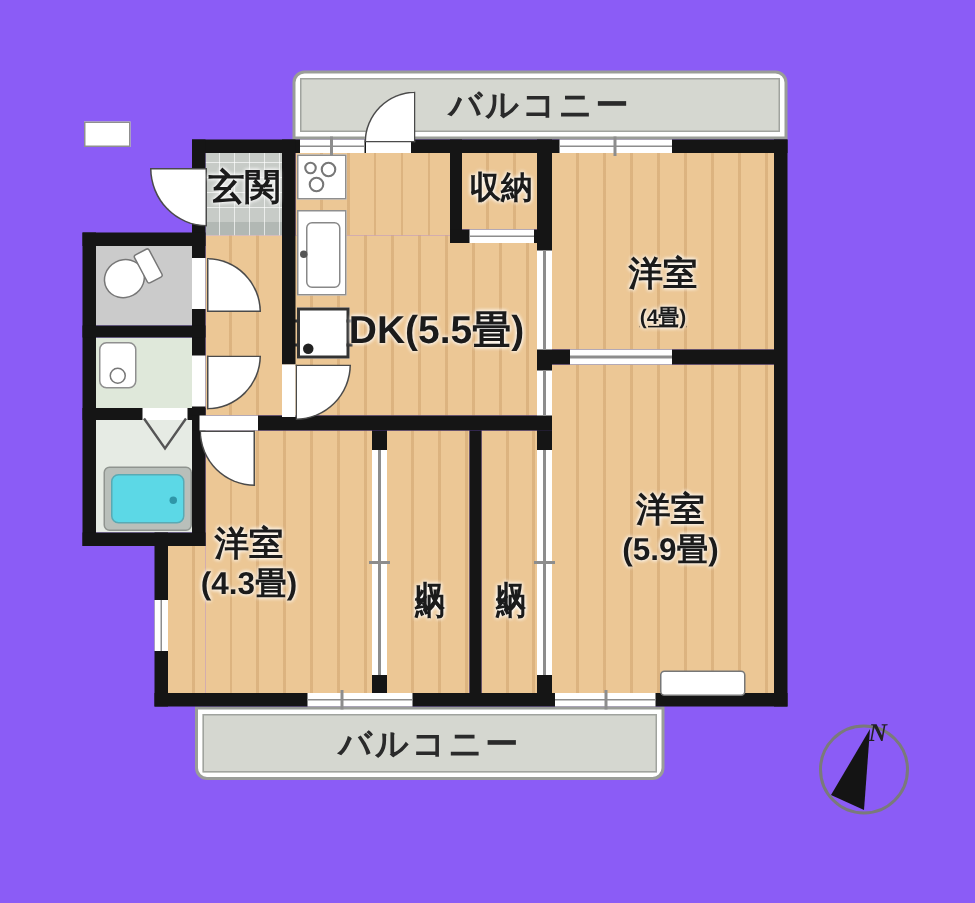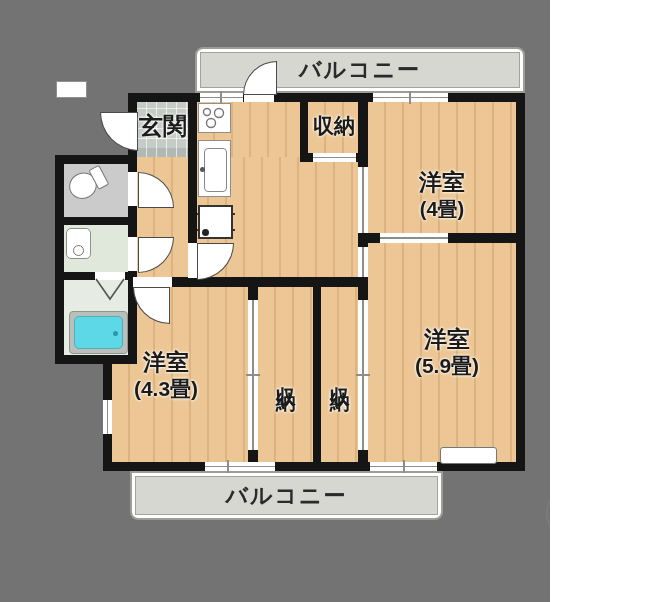--- a/index.html
+++ b/index.html
@@ -1,16 +1,16 @@
 <!DOCTYPE html>
 <html><head>
 <meta charset="utf-8">
 <style>
   html,body{margin:0;padding:0;background:#ffffff;}
-  #plan{position:relative;width:550px;height:602px;background:#737373;overflow:hidden;
+  #plan{position:relative;width:650px;height:602px;background:#8b5cf6;overflow:hidden;
         font-family:"Liberation Sans","DejaVu Sans",sans-serif;}
   .abs{position:absolute;}
   .wall{position:absolute;background:#151515;z-index:5;}
   .wood{position:absolute;background-color:#ecc795;z-index:1;
         background-image:repeating-linear-gradient(90deg,rgba(164,109,52,0) 0 16px,rgba(164,109,52,.22) 16px 18px);}
   .tile{position:absolute;background-color:#c7cbc7;z-index:1;
         background-image:repeating-linear-gradient(0deg,transparent 0 9px,rgba(255,255,255,.65) 9px 10px),
                          repeating-linear-gradient(90deg,transparent 0 9px,rgba(255,255,255,.65) 9px 10px);}
   .gap{position:absolute;background:#ffffff;z-index:6;}
   .wline-h{position:absolute;left:0;right:0;top:50%;height:1.5px;margin-top:-1px;background:#8d8d8d;}
@@ -183,24 +183,25 @@
   <div class="fix" style="left:66px;top:228px;width:25px;height:31px;border-radius:5px;">
     <div class="abs" style="left:6px;top:16px;width:9px;height:9px;border:1.5px solid #777;border-radius:50%;"></div>
   </div>
 
   <div class="abs" style="left:69px;top:311px;width:59px;height:43px;background:#b9bfba;border:1.5px solid #8f948f;border-radius:4px;z-index:3;box-sizing:border-box;">
     <div class="abs" style="left:4px;top:4px;right:4px;bottom:4px;background:#5cd8e6;border:1.3px solid #58aab4;border-radius:5px;"></div>
     <div class="abs" style="right:9px;top:19px;width:5px;height:5px;background:#2f96a8;border-radius:50%;"></div>
   </div>
 
   <div class="lbl" style="left:163px;top:126px;font-size:24px;">玄関</div>
+  <div class="lbl" style="left:291px;top:220px;font-size:26px;">DK(5.5畳)</div>
   <div class="lbl" style="left:334px;top:126px;font-size:21px;">収納</div>
   <div class="lbl" style="left:442px;top:196px;font-size:23px;">
     <span>洋室</span><br>
-    <span style="font-size:20px;">(4畳)</span>
+    <span style="font-size:14px;text-decoration:underline;">(4畳)</span>
   </div>
   <div class="lbl" style="left:166px;top:376px;font-size:23px;">
     <span>洋室</span><br>
     <span style="font-size:21px;">(4.3畳)</span>
   </div>
   <div class="lbl" style="left:447px;top:353px;font-size:23px;">
     <span>洋室</span><br>
     <span style="font-size:21px;margin-top:36px;">(5.9畳)</span>
   </div>
   <div class="lbl vtext" style="left:286px;top:376px;font-size:20px;">収納</div>

